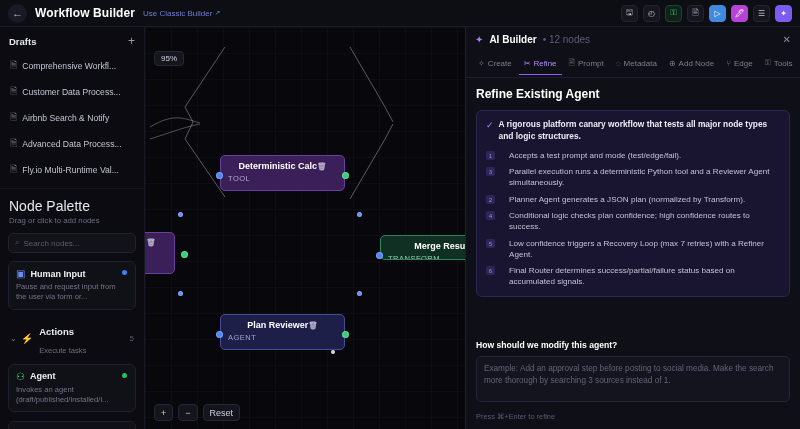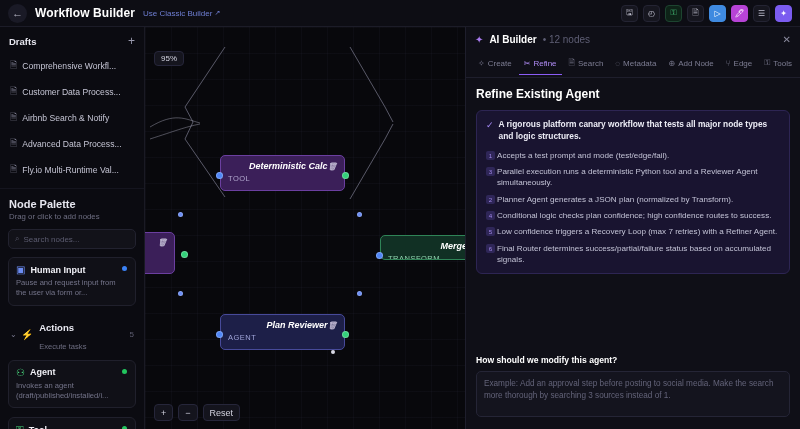--- a/index.html
+++ b/index.html
@@ -64,21 +64,21 @@
   .draft-list { padding: 0 6px; }
   .draft-item {
     display: flex; align-items: center; gap: 5px;
     padding: 5px 4px; font-size: 8.6px; color: #c5c5d4;
     border-radius: 4px; cursor: pointer;
     white-space: nowrap; overflow: hidden;
   }
   .doc-ico { color: #7f7f93; font-size: 9px; flex: 0 0 auto; }
 
   .palette-head { padding: 9px 9px 2px 9px; border-top: 1px solid #15151f; margin-top: 5px; }
-  .palette-title { font-size: 11px; font-weight: bold; color: #e6e6ef; }
+  .palette-title { font-size: 14px; font-weight: normal; color: #e6e6ef; }
   .palette-sub { font-size: 7.8px; color: #6e6e82; margin-top: 2px; }
   .search-wrap { padding: 6px 8px 8px 8px; }
   .search-box {
     display: flex; align-items: center; gap: 4px;
     background: #121219; border: 1px solid #22222f;
     border-radius: 5px; padding: 4px 6px;
   }
   .search-box input {
     background: transparent; border: 0; outline: none;
     color: #c9c9d8; font-size: 8px; width: 100%;
@@ -129,21 +129,21 @@
     border-radius: 4px; padding: 2px 6px;
     font-size: 8px; color: #d3d3e0; font-weight: normal; margin-top: 16px;
   }
   .node {
     position: absolute; border-radius: 5px;
     border: 1px solid; overflow: hidden;
   }
   .node-title {
     font-size: 9px; font-weight: bold; color: #ffffff;
     padding: 5px 7px 3px 7px; display: flex;
-    align-items: center; justify-content: flex-end; font-style: italic;
+    align-items: center; justify-content: center;
   }
   .node-type {
     font-size: 7.5px; color: #b2a8cf; letter-spacing: .5px;
     padding: 0 7px 6px 7px;
   }
   .trash { font-size: 7.5px; color: #b8b0cc; cursor: pointer; }
   .n-tool   { background: #3b1f59; border-color: #6b3fa0; }
   .n-agent  { background: #1d1f48; border-color: #474a9a; }
   .n-merge  { background: #113024; border-color: #2f8457; }
   .n-merge .node-type { color: #8fd3ae; }
@@ -208,21 +208,21 @@
   .sec-desc { font-size: 8.4px; color: #8b8ba1; line-height: 1.5; margin-top: 5px; }
 
   .summary-card {
     margin-top: 9px; background: #191430; border: 1px solid #2d2553;
     border-radius: 6px; padding: 8px 9px;
   }
   .sum-head { display: flex; gap: 5px; align-items: flex-start; }
   .check-ico { color: #a78bfa; font-size: 9px; line-height: 1.35; }
   .sum-text { font-size: 8.4px; font-weight: bold; color: #ececf5; line-height: 1.4; }
   .steps { margin-top: 7px; display: flex; flex-direction: column; gap: 5px; }
-  .step { display: flex; gap: 2px; align-items: flex-start; }
+  .step { display: flex; gap: 14px; align-items: flex-start; }
   .step-num {
     flex: 0 0 auto; width: 9px; height: 9px; border-radius: 2px;
     background: #2f2658; color: #9f86e8; font-size: 6.2px;
     display: flex; align-items: center; justify-content: center;
     margin-top: 1px;
   }
   .step-text { font-size: 8.1px; color: #c3c3d6; line-height: 1.4; }
 
   .panel-foot { padding: 8px 10px 8px 10px; }
   .foot-label { font-size: 8.6px; font-weight: bold; color: #ffffff; }
@@ -419,21 +419,21 @@
         <div class="tab">
           <span class="tab-ico">✧</span>
           <span>Create</span>
         </div>
         <div class="tab active">
           <span class="tab-ico">✂</span>
           <span>Refine</span>
         </div>
         <div class="tab">
           <span class="tab-ico">🗎</span>
-          <span>Search</span>
+          <span>Prompt</span>
         </div>
         <div class="tab">
           <span class="tab-ico">◌</span>
           <span>Metadata</span>
         </div>
         <div class="tab">
           <span class="tab-ico">⊕</span>
           <span>Add Node</span>
         </div>
         <div class="tab">
@@ -479,17 +479,18 @@
               <span class="step-num">6</span>
               <span class="step-text">Final Router determines success/partial/failure status based on accumulated signals.</span>
             </div>
           </div>
         </div>
       </div>
 
       <div class="panel-foot">
         <div class="foot-label">How should we modify this agent?</div>
         <textarea class="refine-area" placeholder="Example: Add an approval step before posting to social media. Make the search more thorough by searching 3 sources instead of 1." style=""></textarea>
+        <div class="hint">Press ⌘+Enter to refine</div>
       </div>
     </div>
 
   </div>
 </div>
 
 </body></html>

